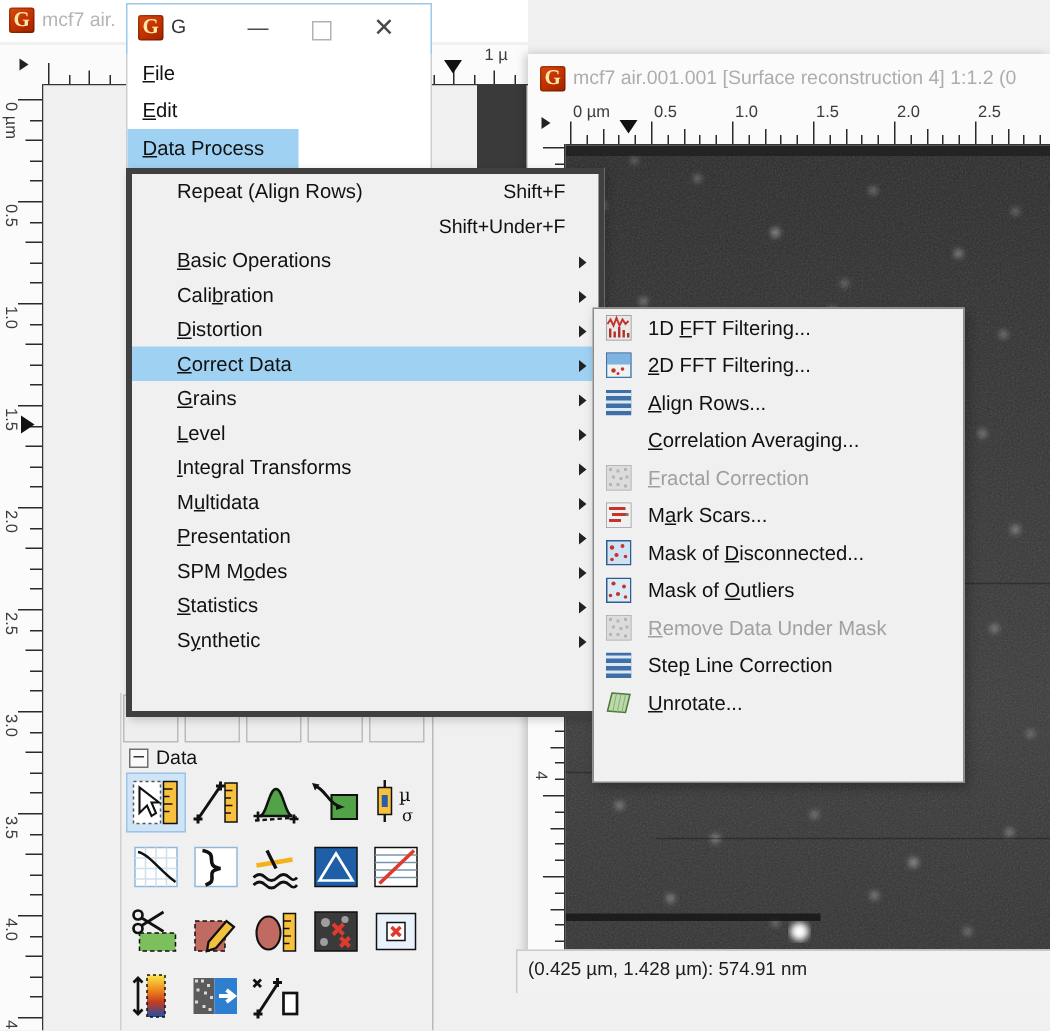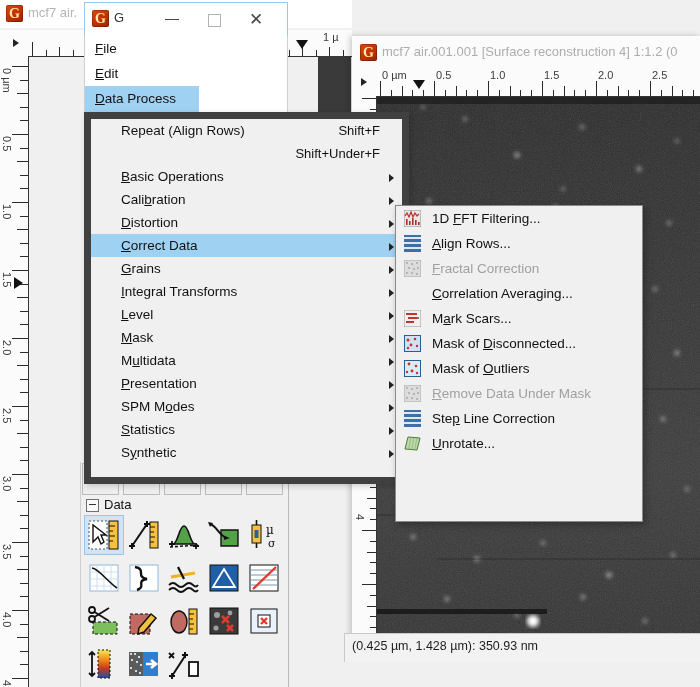--- a/index.html
+++ b/index.html
@@ -83,21 +83,21 @@
   
   #menuBarStrip{left:84px;top:36px;width:202px;height:76px;background:#fff;border-left:1px solid #cfcfcf;border-right:1px solid #cfcfcf;}
   .barItem{position:absolute;left:85px;width:200px;height:26px;font-size:13.5px;color:#111;padding-left:10px;box-sizing:border-box;line-height:26px;}
   #barFile{top:36px;}
   #barEdit{top:61px;}
   #barDP{top:86px;width:114px;background:#9fd2f2;color:#111;}
   #barDPrest{position:absolute;left:199px;top:86px;width:86px;height:26px;background:#fff;}
 
   
   #dropdown{left:84px;top:112px;width:311px;height:358px;background:#f0f0f0;
-    border:7px solid #404040;box-shadow:2px 2px 6px rgba(0,0,0,.18);}
+    border:4px solid #404040;box-shadow:2px 2px 6px rgba(0,0,0,.18);}
   .mi{position:relative;height:23px;line-height:23px;padding-left:30px;font-size:13.5px;color:#111;white-space:nowrap;}
   .mi.sel{background:#9fd2f2;}
   .mi .acc{position:absolute;right:22px;top:0;font-size:13px;color:#111;}
   .mi .arrow{position:absolute;right:8px;top:9px;width:0;height:0;border-left:5px solid #222;border-top:4px solid transparent;border-bottom:4px solid transparent;}
   .ul{text-decoration:underline;}
 
   
   #submenu{left:395px;top:205px;width:246px;height:315px;background:#f0f0f0;
     border:1px solid #8a8a8a;box-shadow:2px 3px 7px rgba(0,0,0,.28);}
   .si{position:relative;height:25px;line-height:25px;padding-left:36px;font-size:13.5px;color:#111;white-space:nowrap;}
@@ -382,21 +382,21 @@
         <line x1="0" y1="418" x2="240" y2="418"></line>
       <line x1="60" y1="462" x2="323" y2="462"></line>
     </g>
     <rect x="0" y="0" width="323" height="7" fill="#1b1b1b" opacity="0.7"></rect>
     <rect x="0" y="512" width="170" height="5" fill="#141414" opacity="0.8"></rect>
   </svg>
 </div>
 <div class="abs" id="rightMarkerH"></div>
 
 <div class="abs" id="statusBar"></div>
-<div class="abs" id="statusText">(0.425 µm, 1.428 µm): 350.93 nm</div>
+<div class="abs" id="statusText">(0.425 µm, 1.428 µm): 574.91 nm</div>
 
 <div class="abs" id="toolbox"></div>
 <div class="abs" id="toolRowTop">
   <div class="smallBtn" style="left:0;"></div>
   <div class="smallBtn" style="left:41px;"></div>
   <div class="smallBtn" style="left:82px;"></div>
   <div class="smallBtn" style="left:123px;"></div>
   <div class="smallBtn" style="left:164px;"></div>
 </div>
 <div class="abs" id="toolsExpander"></div>
@@ -634,29 +634,25 @@
   </div>
   <div class="mi sel">
     <span><span class="ul">C</span>orrect Data</span>
     <span class="arrow"></span>
   </div>
   <div class="mi">
     <span><span class="ul">G</span>rains</span>
     <span class="arrow"></span>
   </div>
   <div class="mi">
+    <span><span class="ul">L</span>evel</span>
+    <span class="arrow"></span>
+  </div>
+  <div class="mi">
     <span><span class="ul">I</span>ntegral Transforms</span>
-    <span class="arrow"></span>
-  </div>
-  <div class="mi">
-    <span><span class="ul">L</span>evel</span>
-    <span class="arrow"></span>
-  </div>
-  <div class="mi">
-    <span><span class="ul">M</span>ask</span>
     <span class="arrow"></span>
   </div>
   <div class="mi">
     <span>M<span class="ul">u</span>ltidata</span>
     <span class="arrow"></span>
   </div>
   <div class="mi">
     <span><span class="ul">P</span>resentation</span>
     <span class="arrow"></span>
   </div>
@@ -687,29 +683,44 @@
             <rect x="11" y="10" width="1.6" height="5"></rect>
             <rect x="14" y="12" width="1.6" height="3"></rect>
           </g>
         </svg>
     </span>
     <span>1D <span class="ul">F</span>FT Filtering...</span>
   </div>
   <div class="si">
     <span class="ico">
       <svg class="ic" viewBox="0 0 17 17">
+          <rect width="17" height="17" fill="#7fb3e0" stroke="#2b5f92"></rect>
+          <rect x="1" y="8" width="15" height="8" fill="#f2f2f2"></rect>
+          <circle cx="5" cy="12" r="1.5" fill="#c4342a"></circle>
+          <circle cx="11" cy="11" r="1.2" fill="#c4342a"></circle>
+          <circle cx="8" cy="14" r="1" fill="#c4342a"></circle>
+        </svg>
+    </span>
+    <span><span class="ul">2</span>D FFT Filtering...</span>
+  </div>
+  <div class="si">
+    <span class="ico">
+      <svg class="ic" viewBox="0 0 17 17">
           <rect width="17" height="17" fill="#3f6fa5"></rect>
           <g fill="#dce9f5">
             <rect x="0" y="2" width="17" height="2"></rect>
             <rect x="0" y="7" width="17" height="2"></rect>
             <rect x="0" y="12" width="17" height="2"></rect>
           </g>
         </svg>
     </span>
     <span><span class="ul">A</span>lign Rows...</span>
+  </div>
+  <div class="si">
+    <span><span class="ul">C</span>orrelation Averaging...</span>
   </div>
   <div class="si dis">
     <span class="ico">
       <svg class="ic" viewBox="0 0 17 17">
           <rect width="17" height="17" fill="#dcdcdc" stroke="#aaa"></rect>
           <g fill="#b5b5b5">
             <rect x="2" y="2" width="2" height="2"></rect>
             <rect x="7" y="3" width="2" height="2"></rect>
             <rect x="12" y="2" width="2" height="2"></rect>
             <rect x="4" y="7" width="2" height="2"></rect>
@@ -717,23 +728,20 @@
             <rect x="13" y="7" width="2" height="2"></rect>
             <rect x="2" y="12" width="2" height="2"></rect>
             <rect x="7" y="12" width="2" height="2"></rect>
             <rect x="12" y="13" width="2" height="2"></rect>
           </g>
         </svg>
     </span>
     <span><span class="ul">F</span>ractal Correction</span>
   </div>
   <div class="si">
-    <span><span class="ul">C</span>orrelation Averaging...</span>
-  </div>
-  <div class="si">
     <span class="ico">
       <svg class="ic" viewBox="0 0 17 17">
           <rect width="17" height="17" fill="#f0f0f0" stroke="#999"></rect>
           <g fill="#c4342a">
             <rect x="2" y="3" width="11" height="2"></rect>
             <rect x="4" y="7" width="10" height="2"></rect>
             <rect x="2" y="11" width="8" height="2"></rect>
           </g>
           <g fill="#7a7a7a">
             <rect x="13" y="7" width="2" height="2"></rect>

